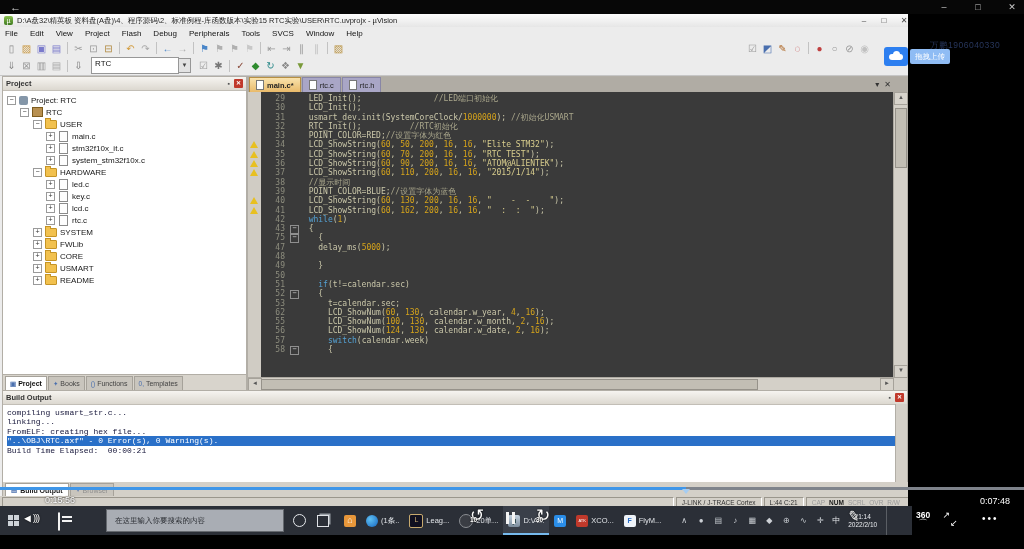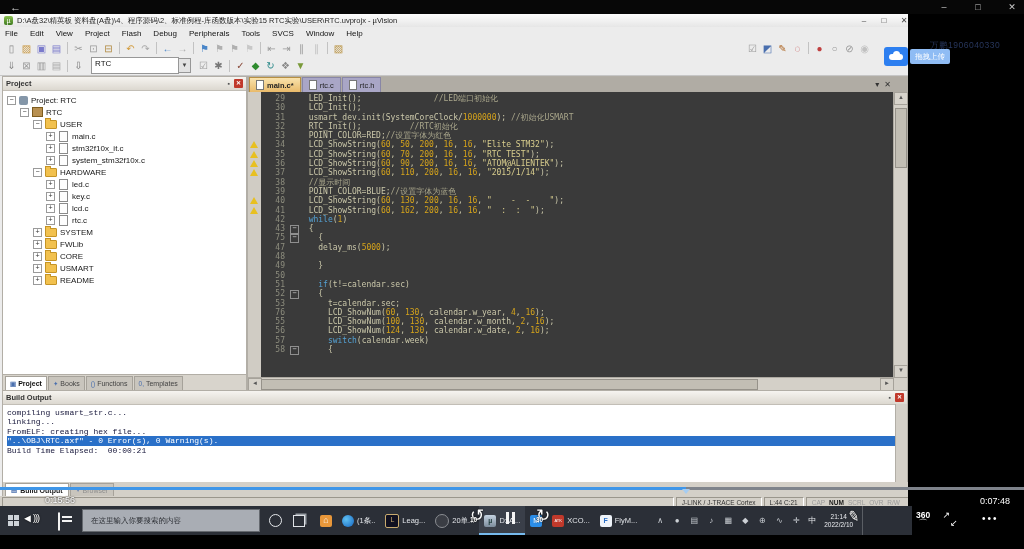--- a/index.html
+++ b/index.html
@@ -122,21 +122,21 @@
   .ndicon::after{content:"";position:absolute;left:5px;top:7px;width:14px;height:6px;background:#fff;border-radius:4px}
   .ndicon::before{content:"";position:absolute;left:9px;top:4px;width:7px;height:7px;background:#fff;border-radius:50%}
   .ndlabel{height:15px;background:#8fbcf4;color:#fff;font-size:7.5px;line-height:15px;padding:0 5px;border-radius:2px}
 
   
   .taskbar{left:0;top:506px;width:912px;height:29px;background:#2b2f37;display:flex;align-items:center;z-index:2}
   .start{width:26px;height:29px;display:flex;align-items:center;justify-content:center}
   .winlogo{width:11px;height:11px;display:grid;grid-template-columns:5px 5px;grid-template-rows:5px 5px;gap:1px}
   .winlogo i{background:#ced3d9}
   .search{width:168px;height:21px;background:#a9adb4;border:1px solid #65696f;color:#2c2f34;font-size:7.5px;
-          display:flex;align-items:center;padding-left:8px;margin-left:56px;white-space:nowrap;overflow:hidden}
+          display:flex;align-items:center;padding-left:8px;margin-left:80px;white-space:nowrap;overflow:hidden}
   .cortana{width:11px;height:11px;border:1.5px solid #e6e9ec;border-radius:50%;margin-left:9px;flex:none}
   .taskview{width:10px;height:10px;border:1px solid #dfe2e6;margin-left:11px;box-shadow:2px -2px 0 -0.5px #9aa0a6;flex:none}
   .apps{display:flex;align-items:center;margin-left:10px}
   .tapp{display:flex;align-items:center;gap:3px;height:29px;padding:0 5px;font-size:7.5px}
   .tapp.active{background:#3a3f49;box-shadow:inset 0 -2px 0 #76b9ed}
   .aico{width:12px;height:12px;border-radius:2px;font-size:7px;line-height:12px;text-align:center;color:#fff;flex:none}
   .aico.home{background:#e8973a;color:#fff;font-size:9px;line-height:11px}
   .aico.edge{background:radial-gradient(circle at 35% 35%,#5fc0f2,#1565c0);border-radius:50%}
   .aico.league{background:#101020;color:#c8aa6e;border:1px solid #c8aa6e;line-height:10px}
   .aico.disc{background:#3a3d44;border-radius:50%;border:1px solid #8a8d92}
@@ -537,21 +537,21 @@
             <span class="ctext">    {</span>
           </div>
           <div class="crow">
             <span class="cmargin"></span>
             <span class="cnum">53</span>
             <span class="cfold"></span>
             <span class="ctext">      t=calendar.sec;</span>
           </div>
           <div class="crow">
             <span class="cmargin"></span>
-            <span class="cnum">76</span>
+            <span class="cnum">62</span>
             <span class="cfold"></span>
             <span class="ctext">      LCD_ShowNum(<span class="num">60</span>, <span class="num">130</span>, calendar.w_year, <span class="num">4</span>, <span class="num">16</span>);</span>
           </div>
           <div class="crow">
             <span class="cmargin"></span>
             <span class="cnum">55</span>
             <span class="cfold"></span>
             <span class="ctext">      LCD_ShowNum(<span class="num">100</span>, <span class="num">130</span>, calendar.w_month, <span class="num">2</span>, <span class="num">16</span>);</span>
           </div>
           <div class="crow">

